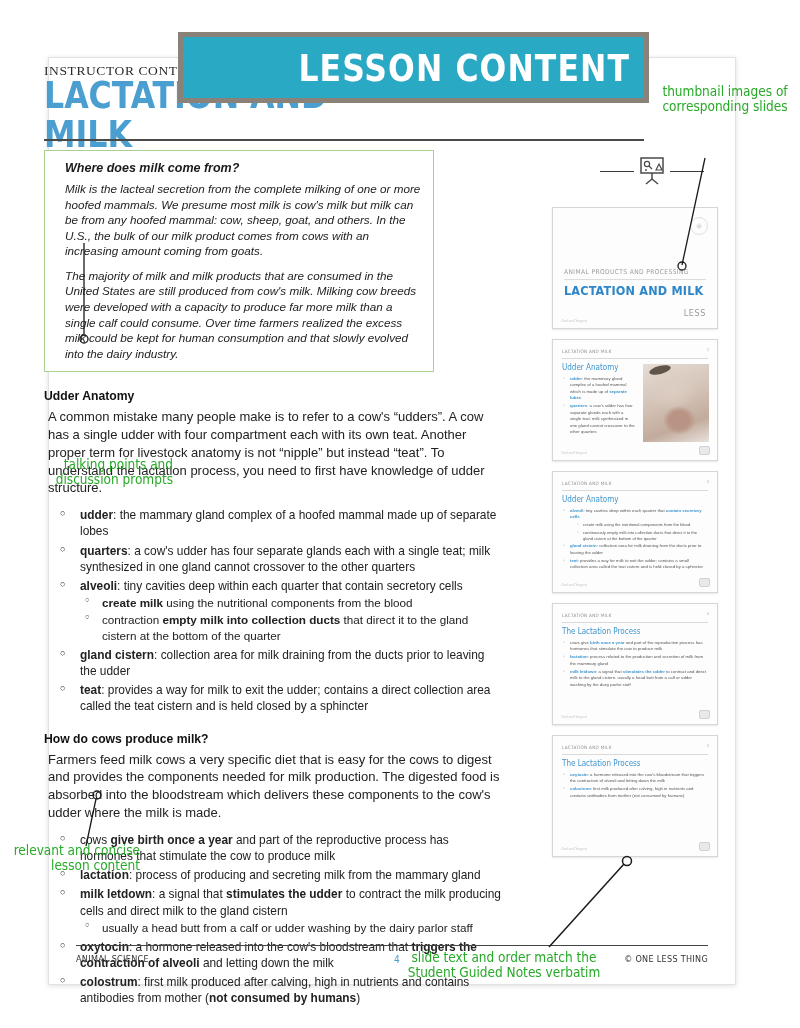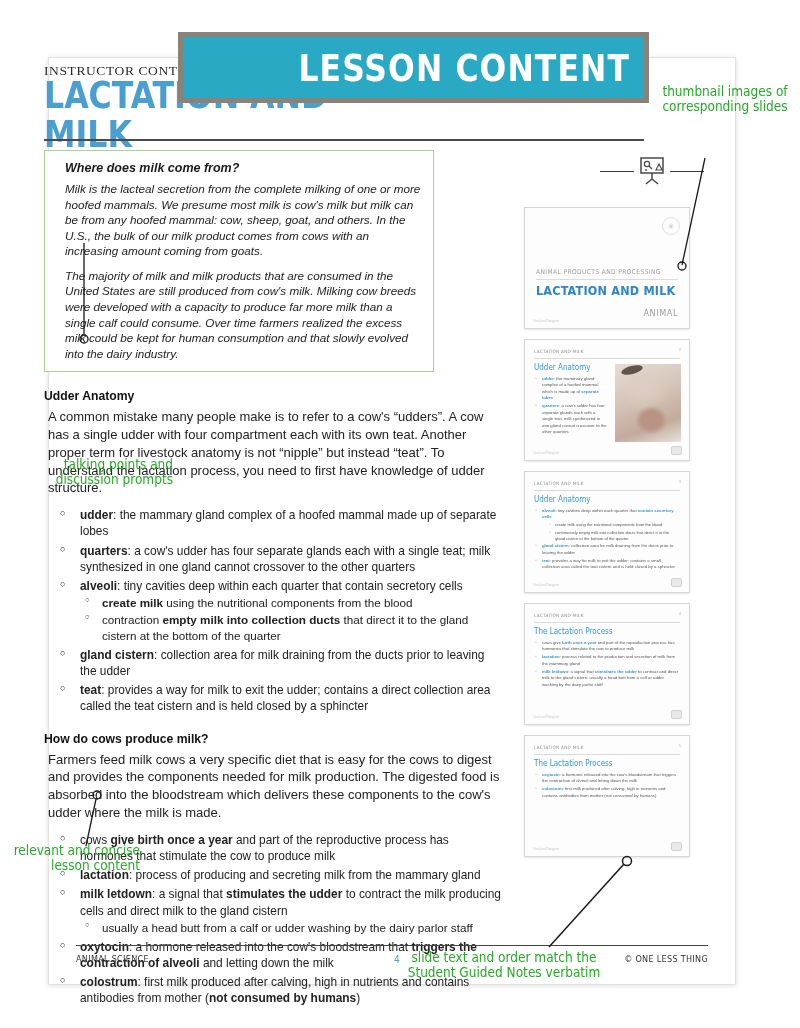--- a/index.html
+++ b/index.html
@@ -118,21 +118,21 @@
     font-size: 11.7px; line-height: 1.36; margin-bottom: 1px;
   }
   ul.lvl2 > li::before {
     content: "\25CB";
     position: absolute; left: 5px; top: 0px;
     font-size: 7.5px; color: #222;
   }
   .b { font-weight: bold; }
 
   
-  .thumbs { position: absolute; left: 524px; top: 207px; width: 168px; }
+  .thumbs { position: absolute; left: 552px; top: 207px; width: 168px; }
   .thumb {
     width: 166px; height: 122px;
     background: #fdfdfd;
     border: 1px solid #d6d6d6;
     box-shadow: 0 1px 2px rgba(0,0,0,0.10);
     margin-bottom: 10px;
     position: relative; overflow: hidden;
   }
   .t-eyebrow {
     position: absolute; left: 9px; top: 9px;
@@ -368,21 +368,21 @@
 
   </div>
 
   <div class="thumbs">
 
     <div class="thumb">
       <div class="t-badge">◉</div>
       <div class="ts-eyebrow">ANIMAL PRODUCTS AND PROCESSING</div>
       <div class="ts-rule"></div>
       <div class="ts-title">LACTATION AND MILK</div>
-      <div class="ts-learn">ANIMAL</div>
+      <div class="ts-learn">LESS</div>
       <div class="t-foot">OneLessThing.net</div>
     </div>
 
     <div class="thumb">
       <div class="t-eyebrow">LACTATION AND MILK</div>
       <div class="t-pagenum">2</div>
       <div class="t-rule"></div>
       <div class="t-title">Udder Anatomy</div>
       <div class="udder-photo"></div>
       <div class="t-body" style="right:82px;">

